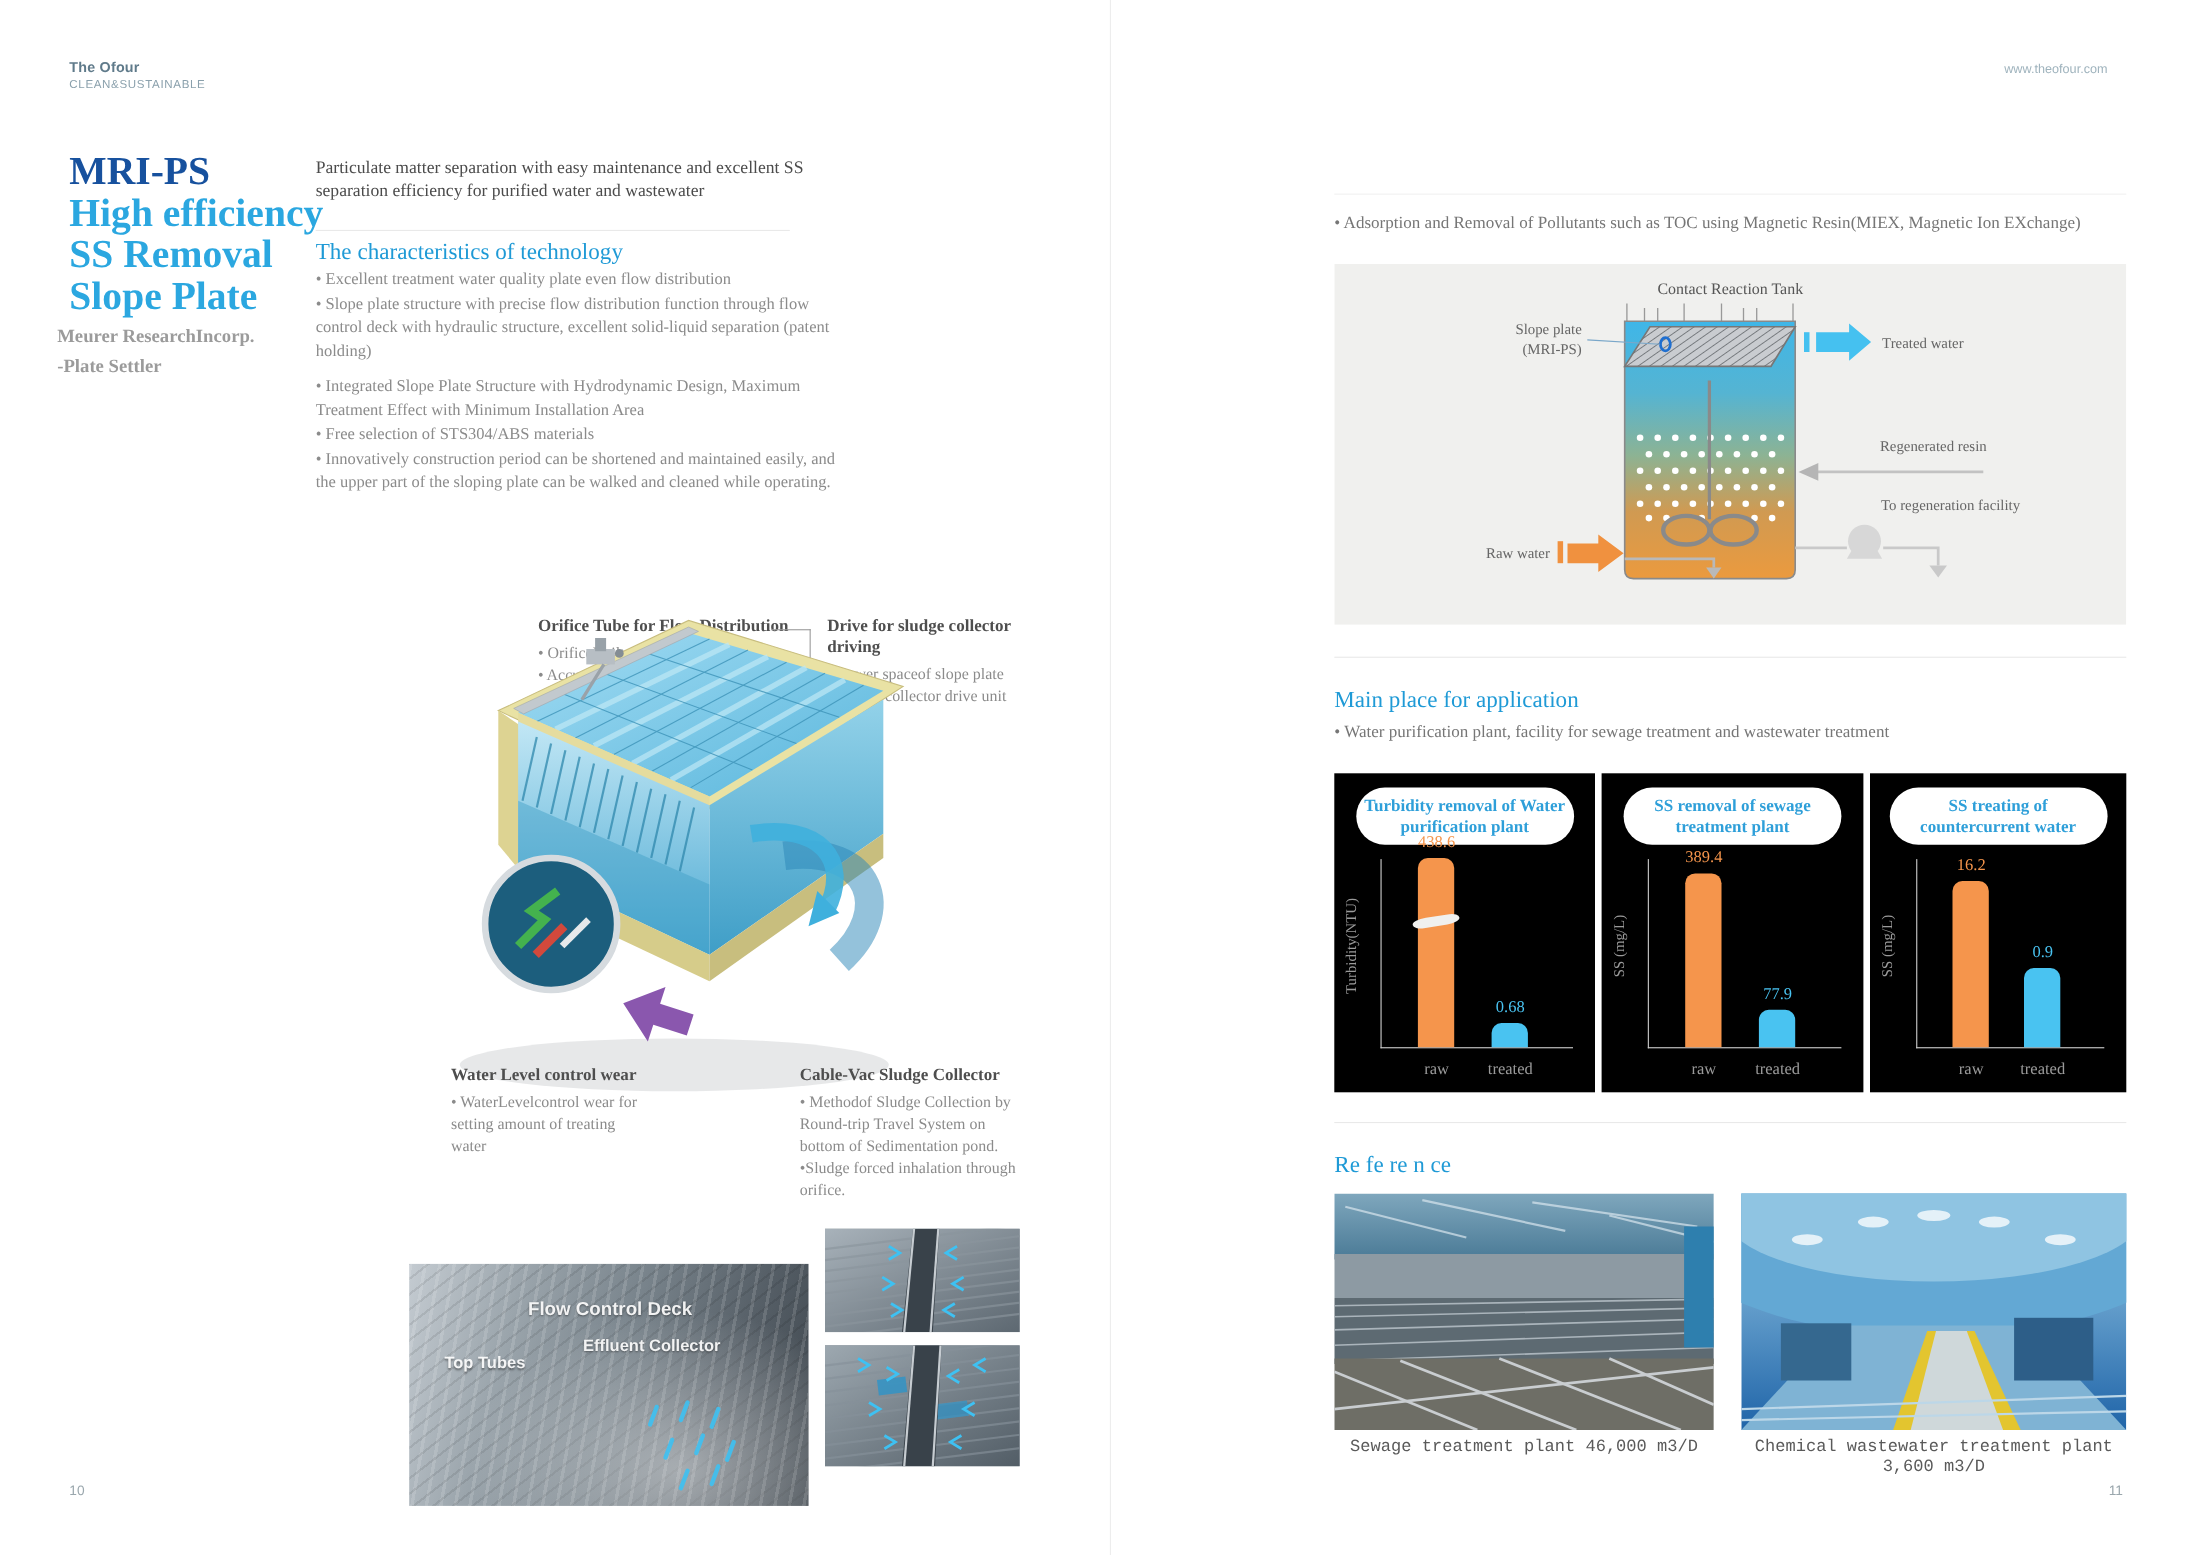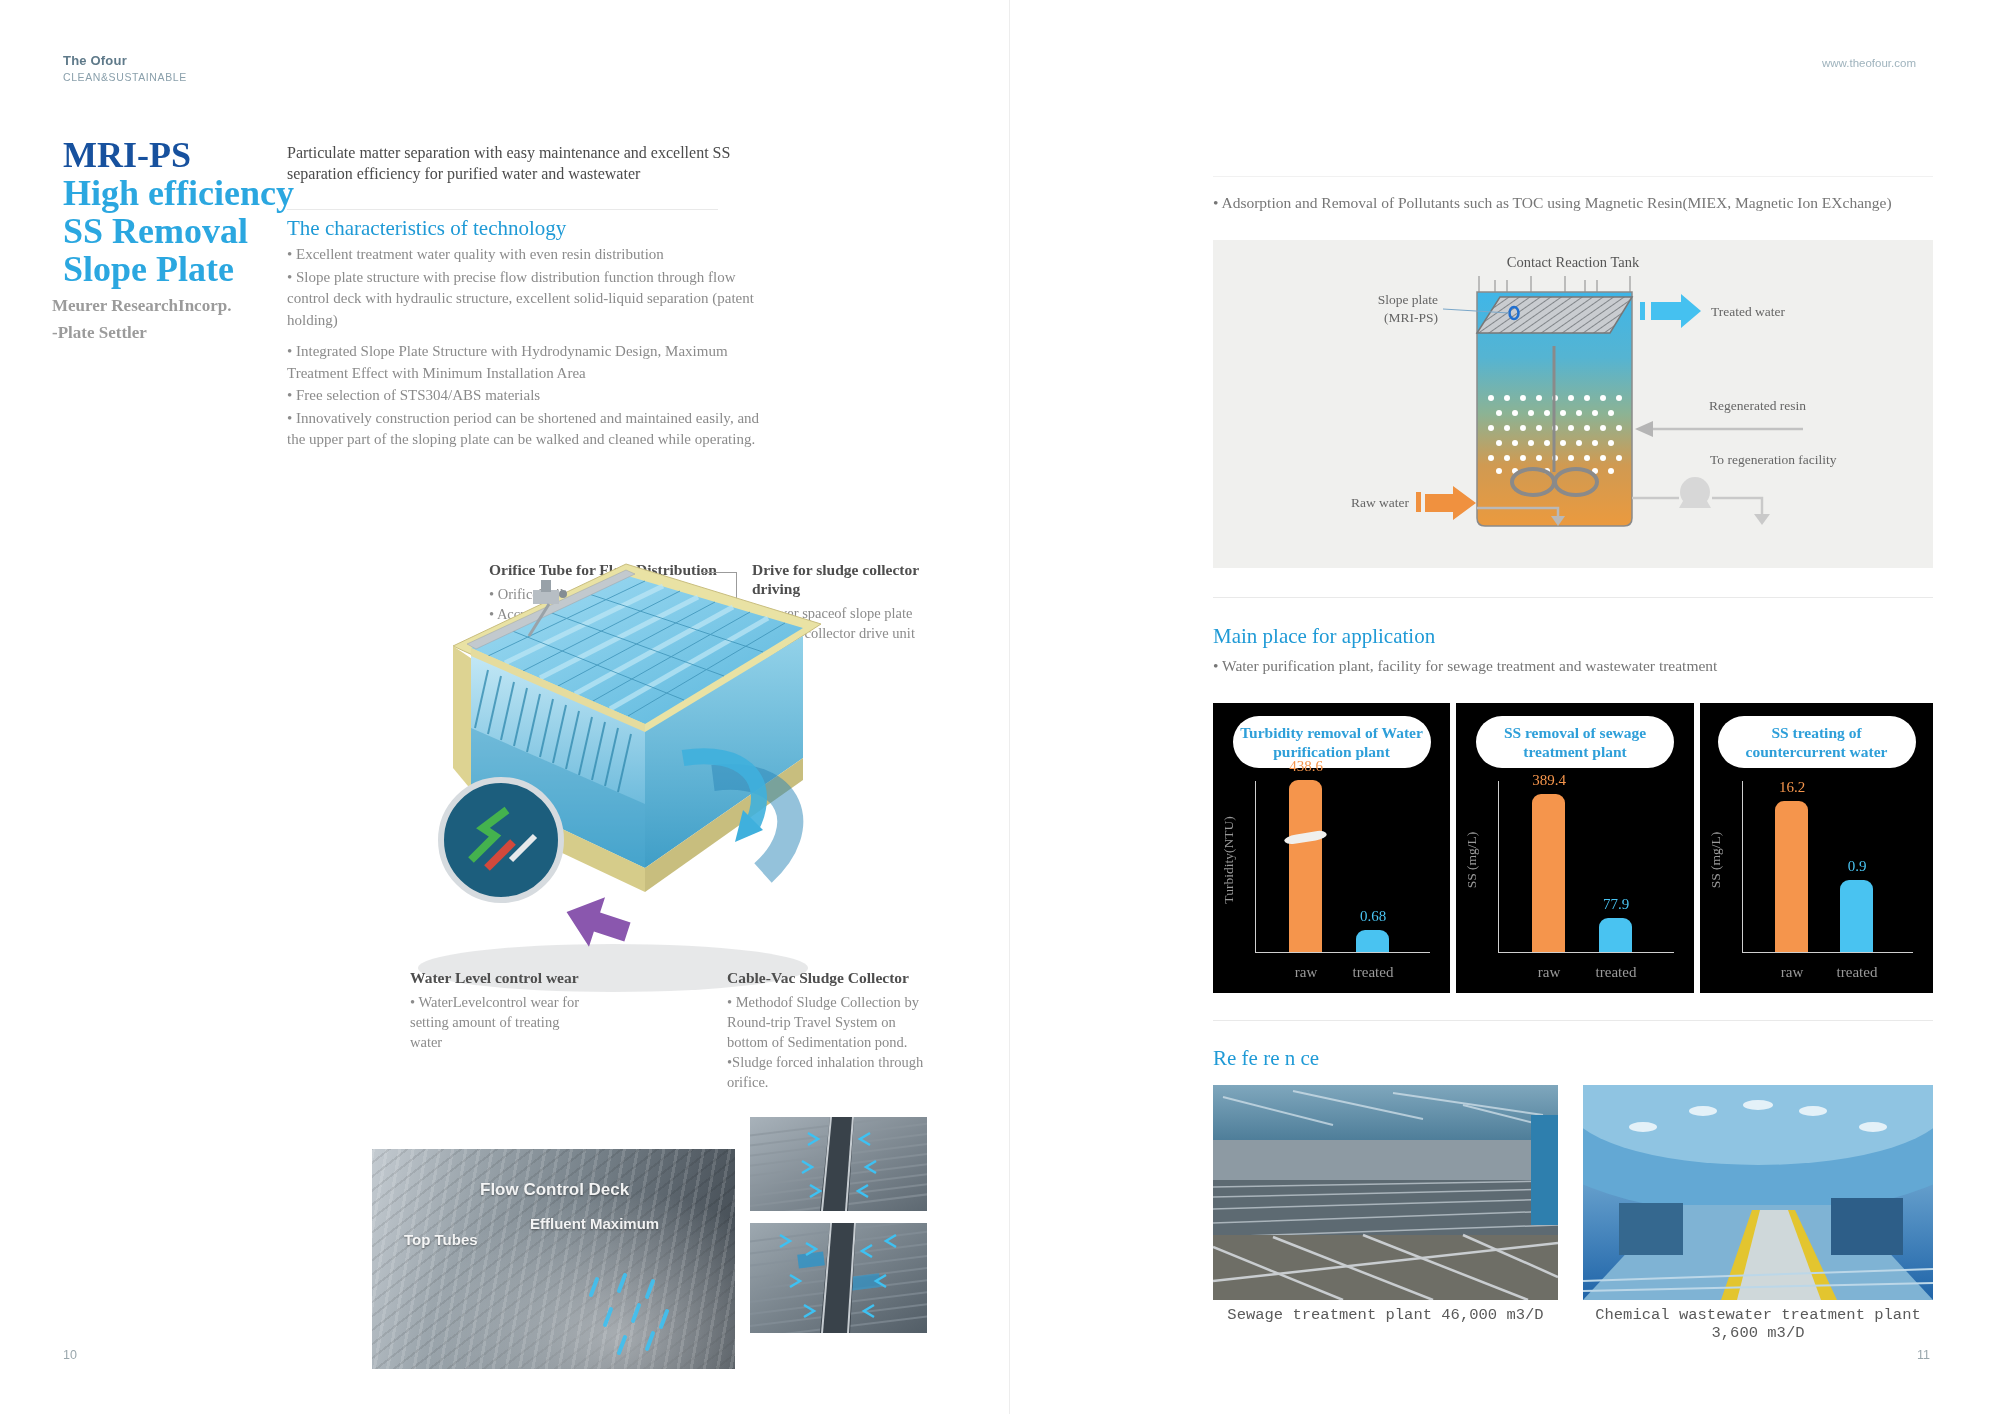--- a/index.html
+++ b/index.html
@@ -101,21 +101,21 @@
   <div class="abs subtitle">
     <div>Meurer ResearchIncorp.</div>
     <div>-Plate Settler</div>
   </div>
 
   <div class="abs intro">Particulate matter separation with easy maintenance and excellent SS separation efficiency for purified water and wastewater</div>
   <div class="abs rule" style="left:287px;top:209px;width:431px;"></div>
 
   <div class="abs sec-heading char-heading">The characteristics of technology</div>
   <div class="abs char-bullets">
-    <div class="bullet">• Excellent treatment water quality with even resin distribution</div>
+    <div class="bullet">• Excellent treatment water quality plate even flow distribution</div>
     <div class="bullet">• Slope plate structure with precise flow distribution function through flow control deck with hydraulic structure, excellent solid-liquid separation (patent holding)</div>
     <div class="bullet gap">• Integrated Slope Plate Structure with Hydrodynamic Design, Maximum Treatment Effect with Minimum Installation Area</div>
     <div class="bullet">• Free selection of STS304/ABS materials</div>
     <div class="bullet">• Innovatively construction period can be shortened and maintained easily, and the upper part of the sloping plate can be walked and cleaned while operating.</div>
   </div>
 
   <div class="abs callout co-orifice">
     <div class="co-title">Orifice Tube for Flow Distribution</div>
     <div>• OrificeBuilt-in SlopeModule</div>
     <div>• Accurate flow distribution with a hydraulic structure</div>
@@ -220,21 +220,21 @@
           <line x1="48" y1="6" x2="42" y2="22"></line>
         <line x1="76" y1="12" x2="70" y2="28"></line>
           <line x1="34" y1="40" x2="28" y2="56"></line>
         <line x1="62" y1="36" x2="56" y2="52"></line>
           <line x1="90" y1="42" x2="84" y2="58"></line>
         <line x1="48" y1="68" x2="42" y2="84"></line>
           <line x1="76" y1="64" x2="70" y2="80"></line>
       </g>
     </svg>
     <div class="photo-label" style="left:108px;top:31px;font-size:17px;">Flow Control Deck</div>
-    <div class="photo-label" style="left:158px;top:66px;font-size:15px;">Effluent Maximum</div>
+    <div class="photo-label" style="left:158px;top:66px;font-size:15px;">Effluent Collector</div>
     <div class="photo-label" style="left:32px;top:82px;font-size:15px;">Top Tubes</div>
   </div>
 
   <svg class="abs small-photo" style="left:750px;top:1117px;" width="177" height="94" viewBox="0 0 177 94">
     <defs>
         <linearGradient id="sp1" x1="0" y1="0" x2="1" y2="1">
       <stop offset="0" stop-color="#a8b2ba"></stop>
           <stop offset="1" stop-color="#5d6871"></stop>
         </linearGradient>
       </defs>

